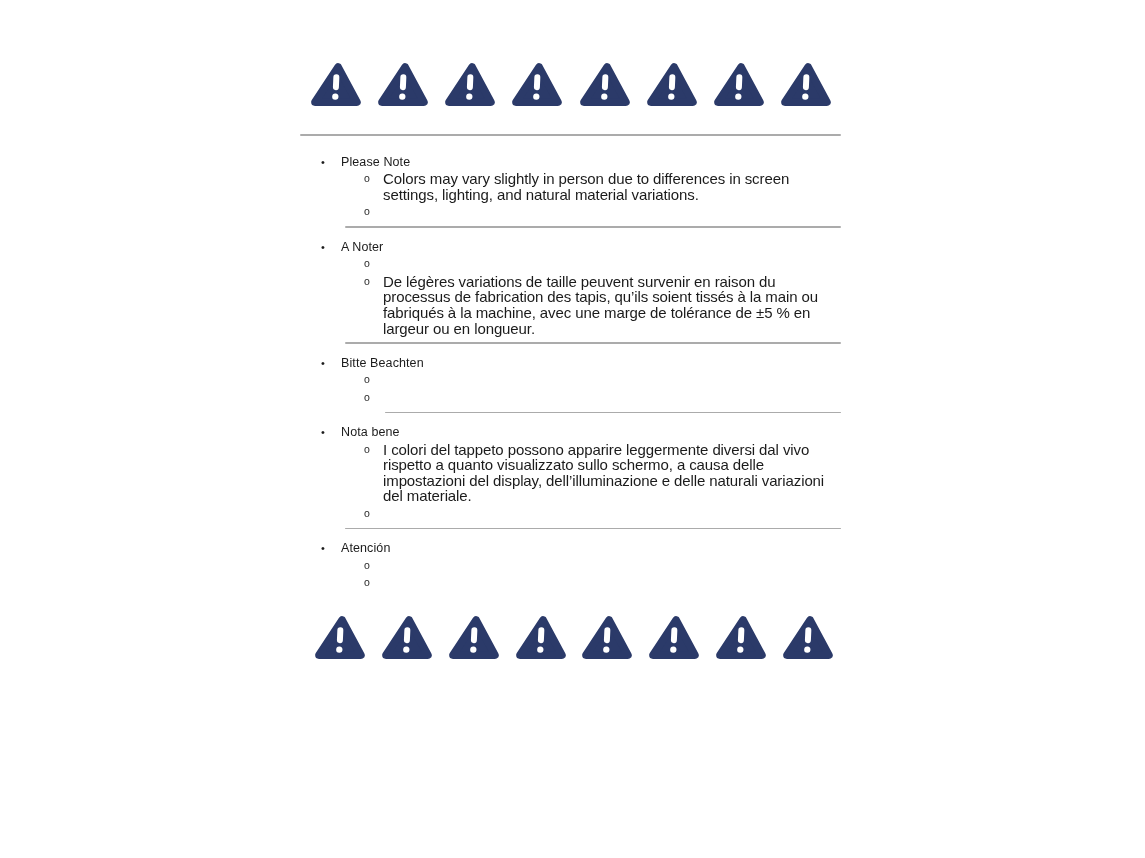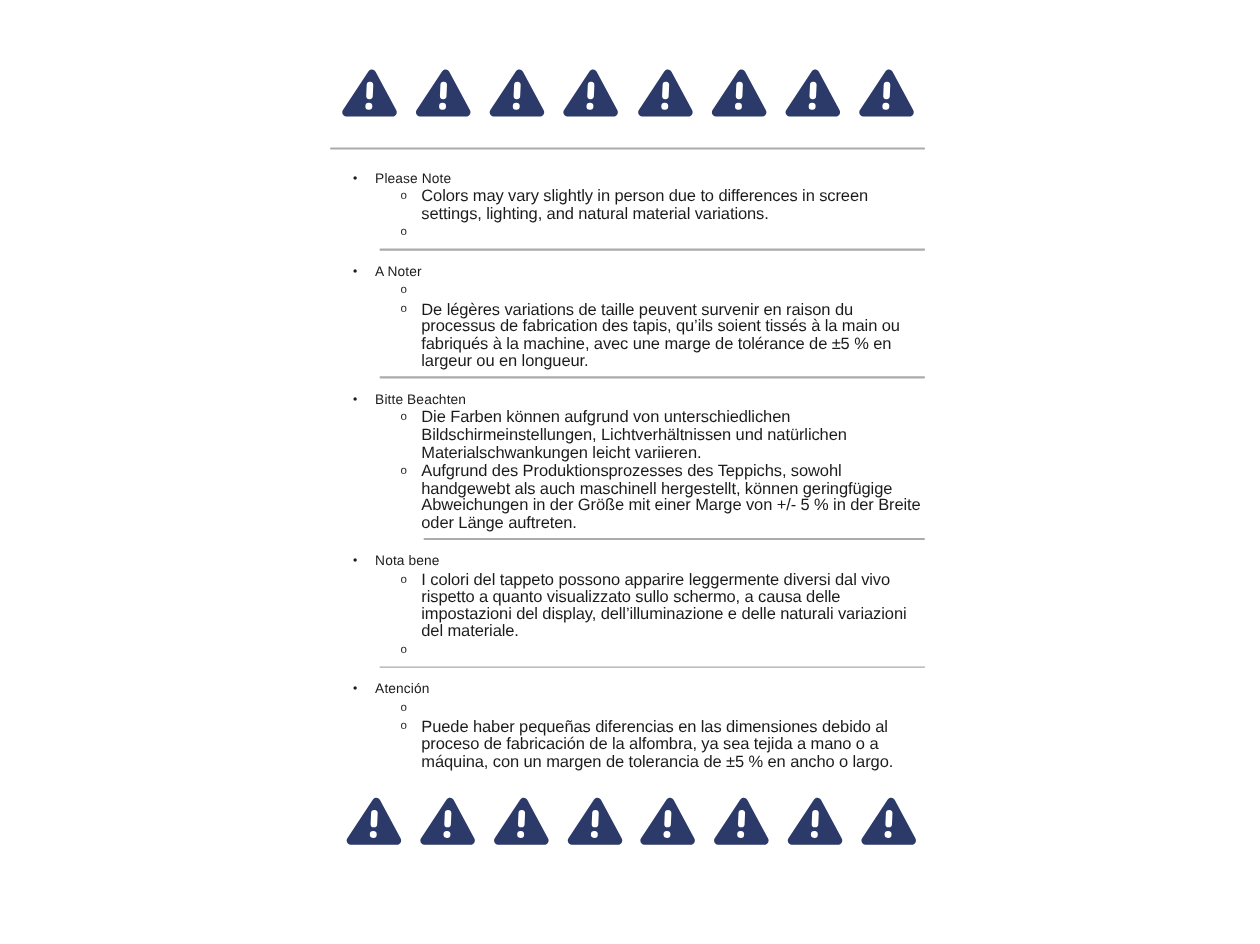--- a/index.html
+++ b/index.html
@@ -190,25 +190,23 @@
         <div class="divider"></div>
       </div>
 
       <div class="section indent-more">
         <div class="h-row">
           <span class="h-bullet">•</span>
           <span class="heading">Bitte Beachten</span>
         </div>
         <div class="sub-row">
           <span class="sub-bullet">o</span>
-          <span class="sub-text">Die Farben können aufgrund von unterschiedlichen Bildschirmeinstellungen, Lichtverhältnissen und natürlichen Materialschwankungen leicht variieren.</span>
-        </div>
-        <div class="sub-row">
-          <span class="sub-bullet">o</span>
-          <span class="sub-text">Aufgrund des Produktionsprozesses des Teppichs, sowohl handgewebt als auch maschinell hergestellt, können geringfügige Abweichungen in der Größe mit einer Marge von +/- 5 % in der Breite oder Länge auftreten.</span>
+        </div>
+        <div class="sub-row">
+          <span class="sub-bullet">o</span>
         </div>
         <div class="divider"></div>
       </div>
 
       <div class="section">
         <div class="h-row">
           <span class="h-bullet">•</span>
           <span class="heading">Nota bene</span>
         </div>
         <div class="sub-row">
@@ -224,21 +222,20 @@
       <div class="section">
         <div class="h-row">
           <span class="h-bullet">•</span>
           <span class="heading">Atención</span>
         </div>
         <div class="sub-row">
           <span class="sub-bullet">o</span>
         </div>
         <div class="sub-row">
           <span class="sub-bullet">o</span>
-          <span class="sub-text">Puede haber pequeñas diferencias en las dimensiones debido al proceso de fabricación de la alfombra, ya sea tejida a mano o a máquina, con un margen de tolerancia de ±5 % en ancho o largo.</span>
         </div>
       </div>
 
     </div>
 
     <div class="tri-row bottom">
         <svg viewBox="0 0 62 56" aria-hidden="true">
     <path class="tri-body" d="M34 7 L56 48 L7 48 Z" fill="#2b3a69" stroke="#2b3a69" stroke-width="9" stroke-linejoin="round"></path>
     <g transform="rotate(2.5 31 30)">
       <rect class="tri-mark" x="28" y="15.5" width="7" height="18.5" rx="3.5" fill="#ffffff"></rect>

